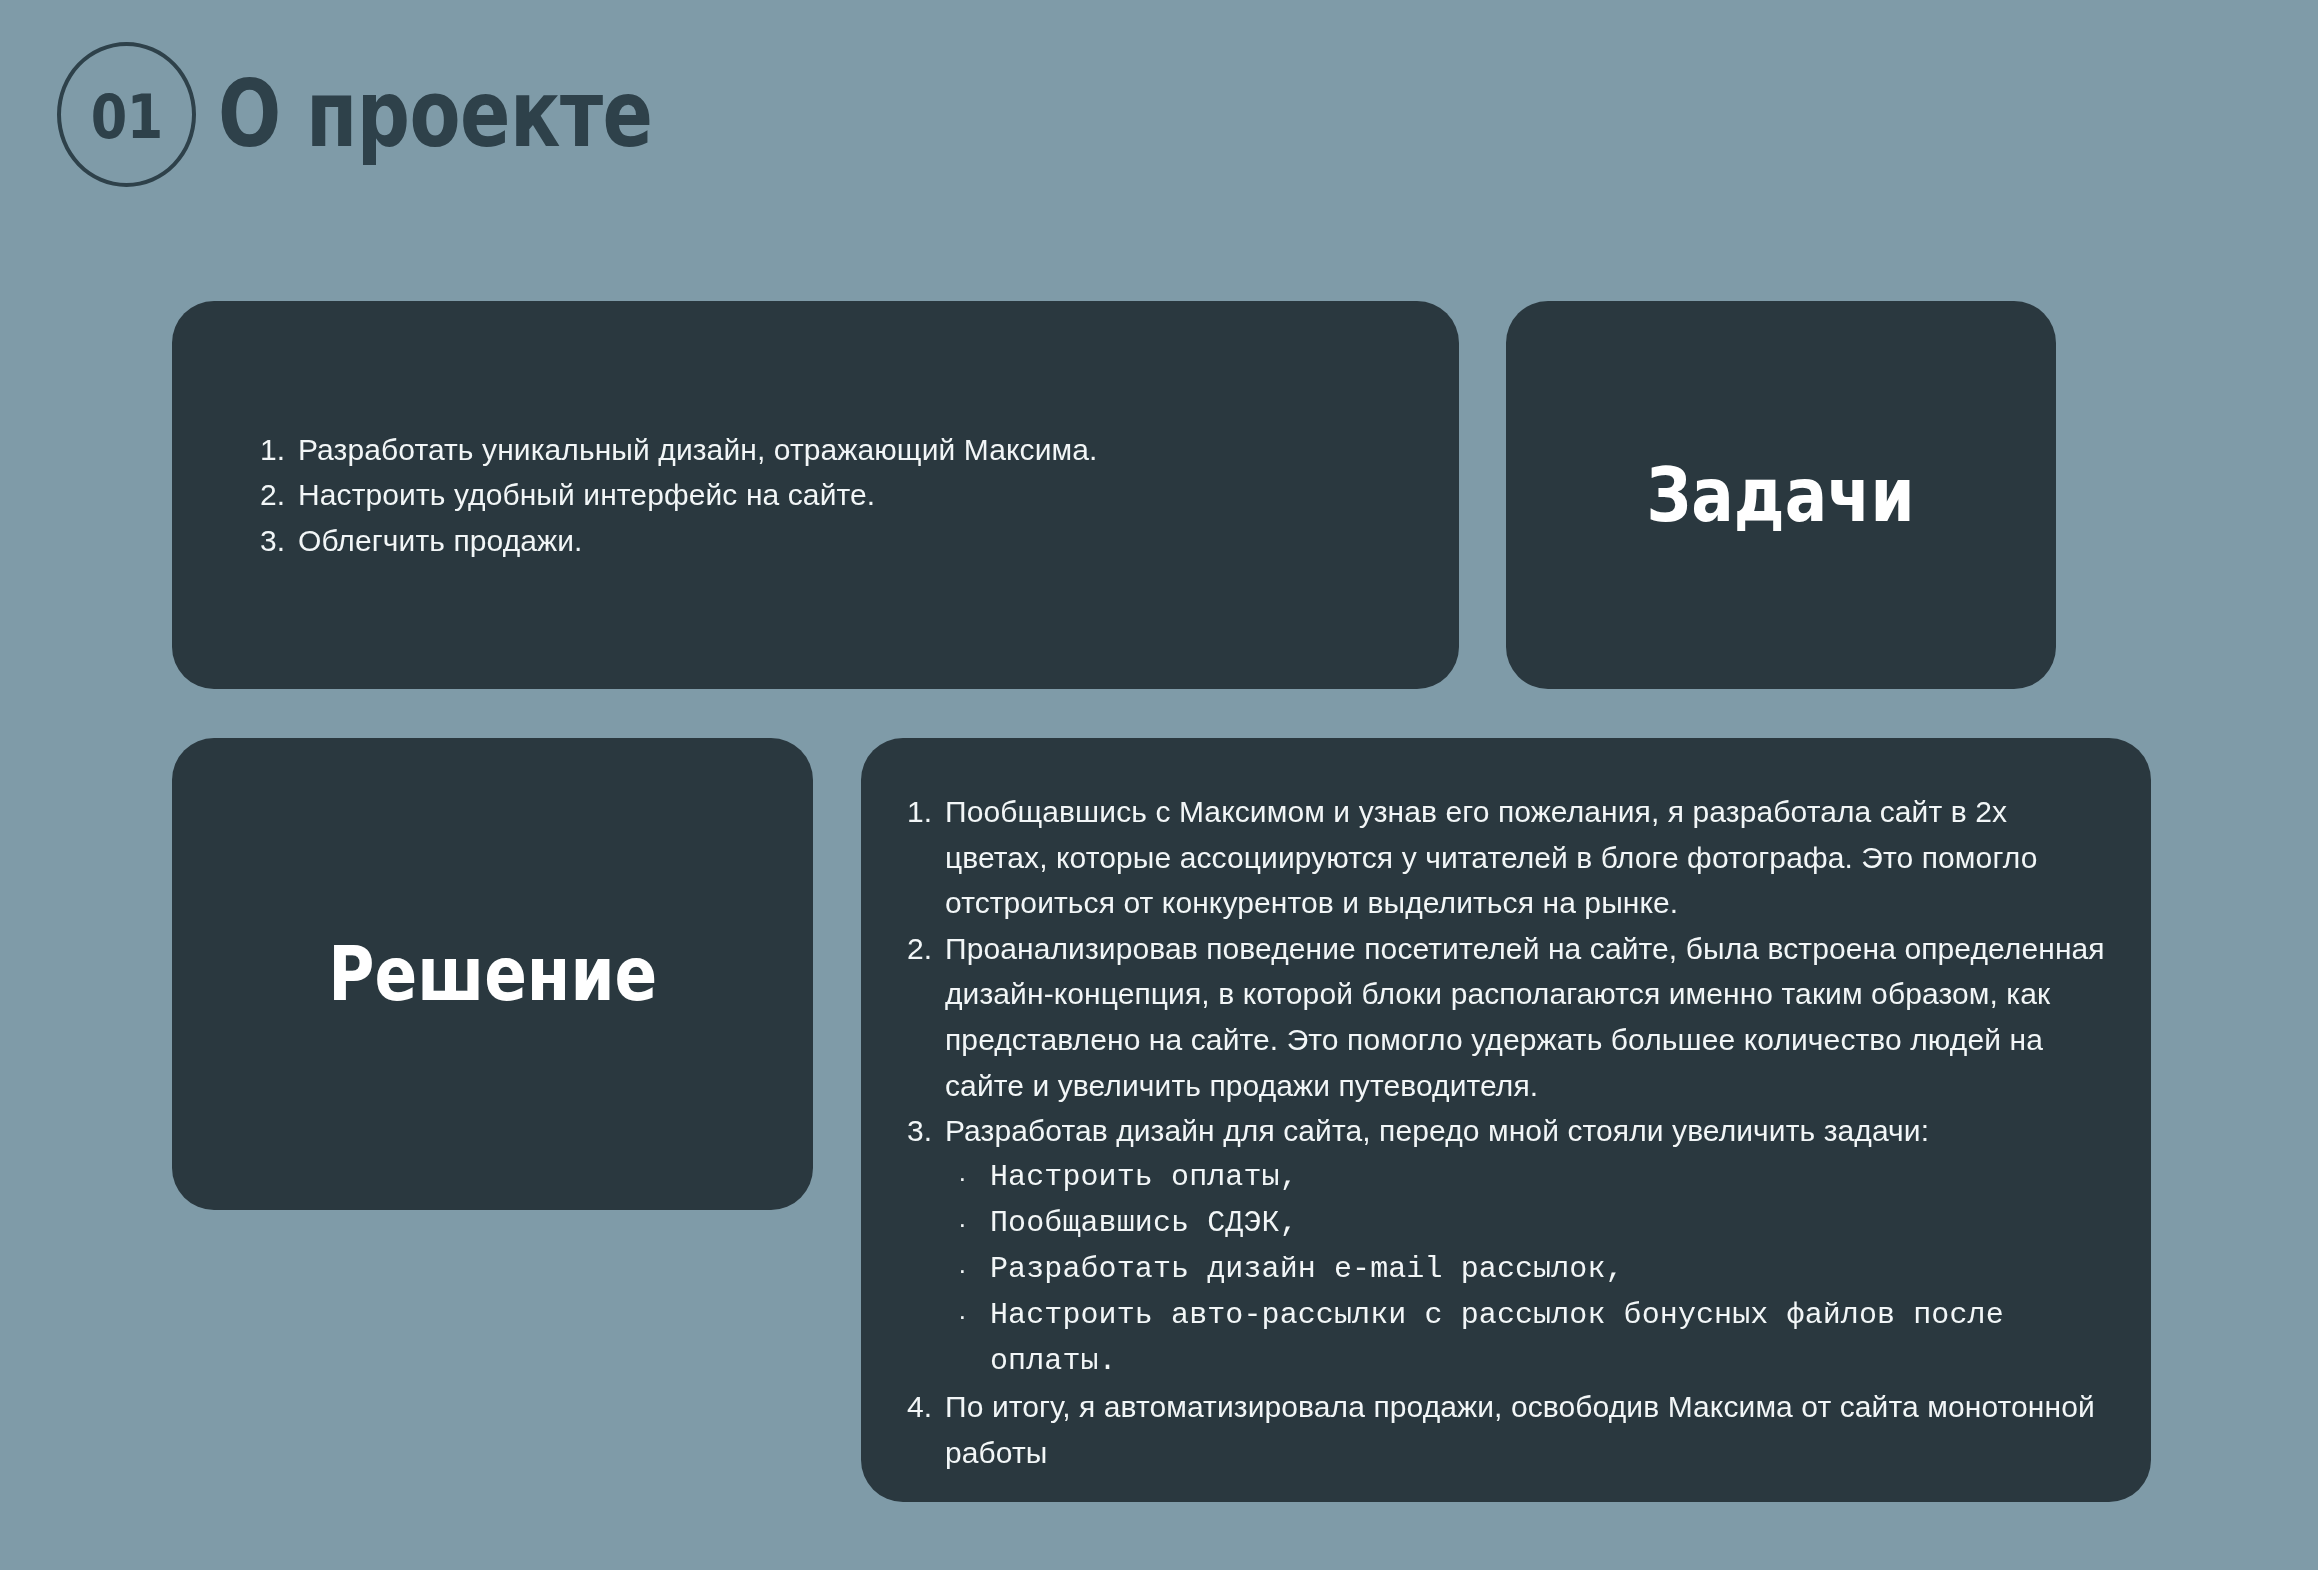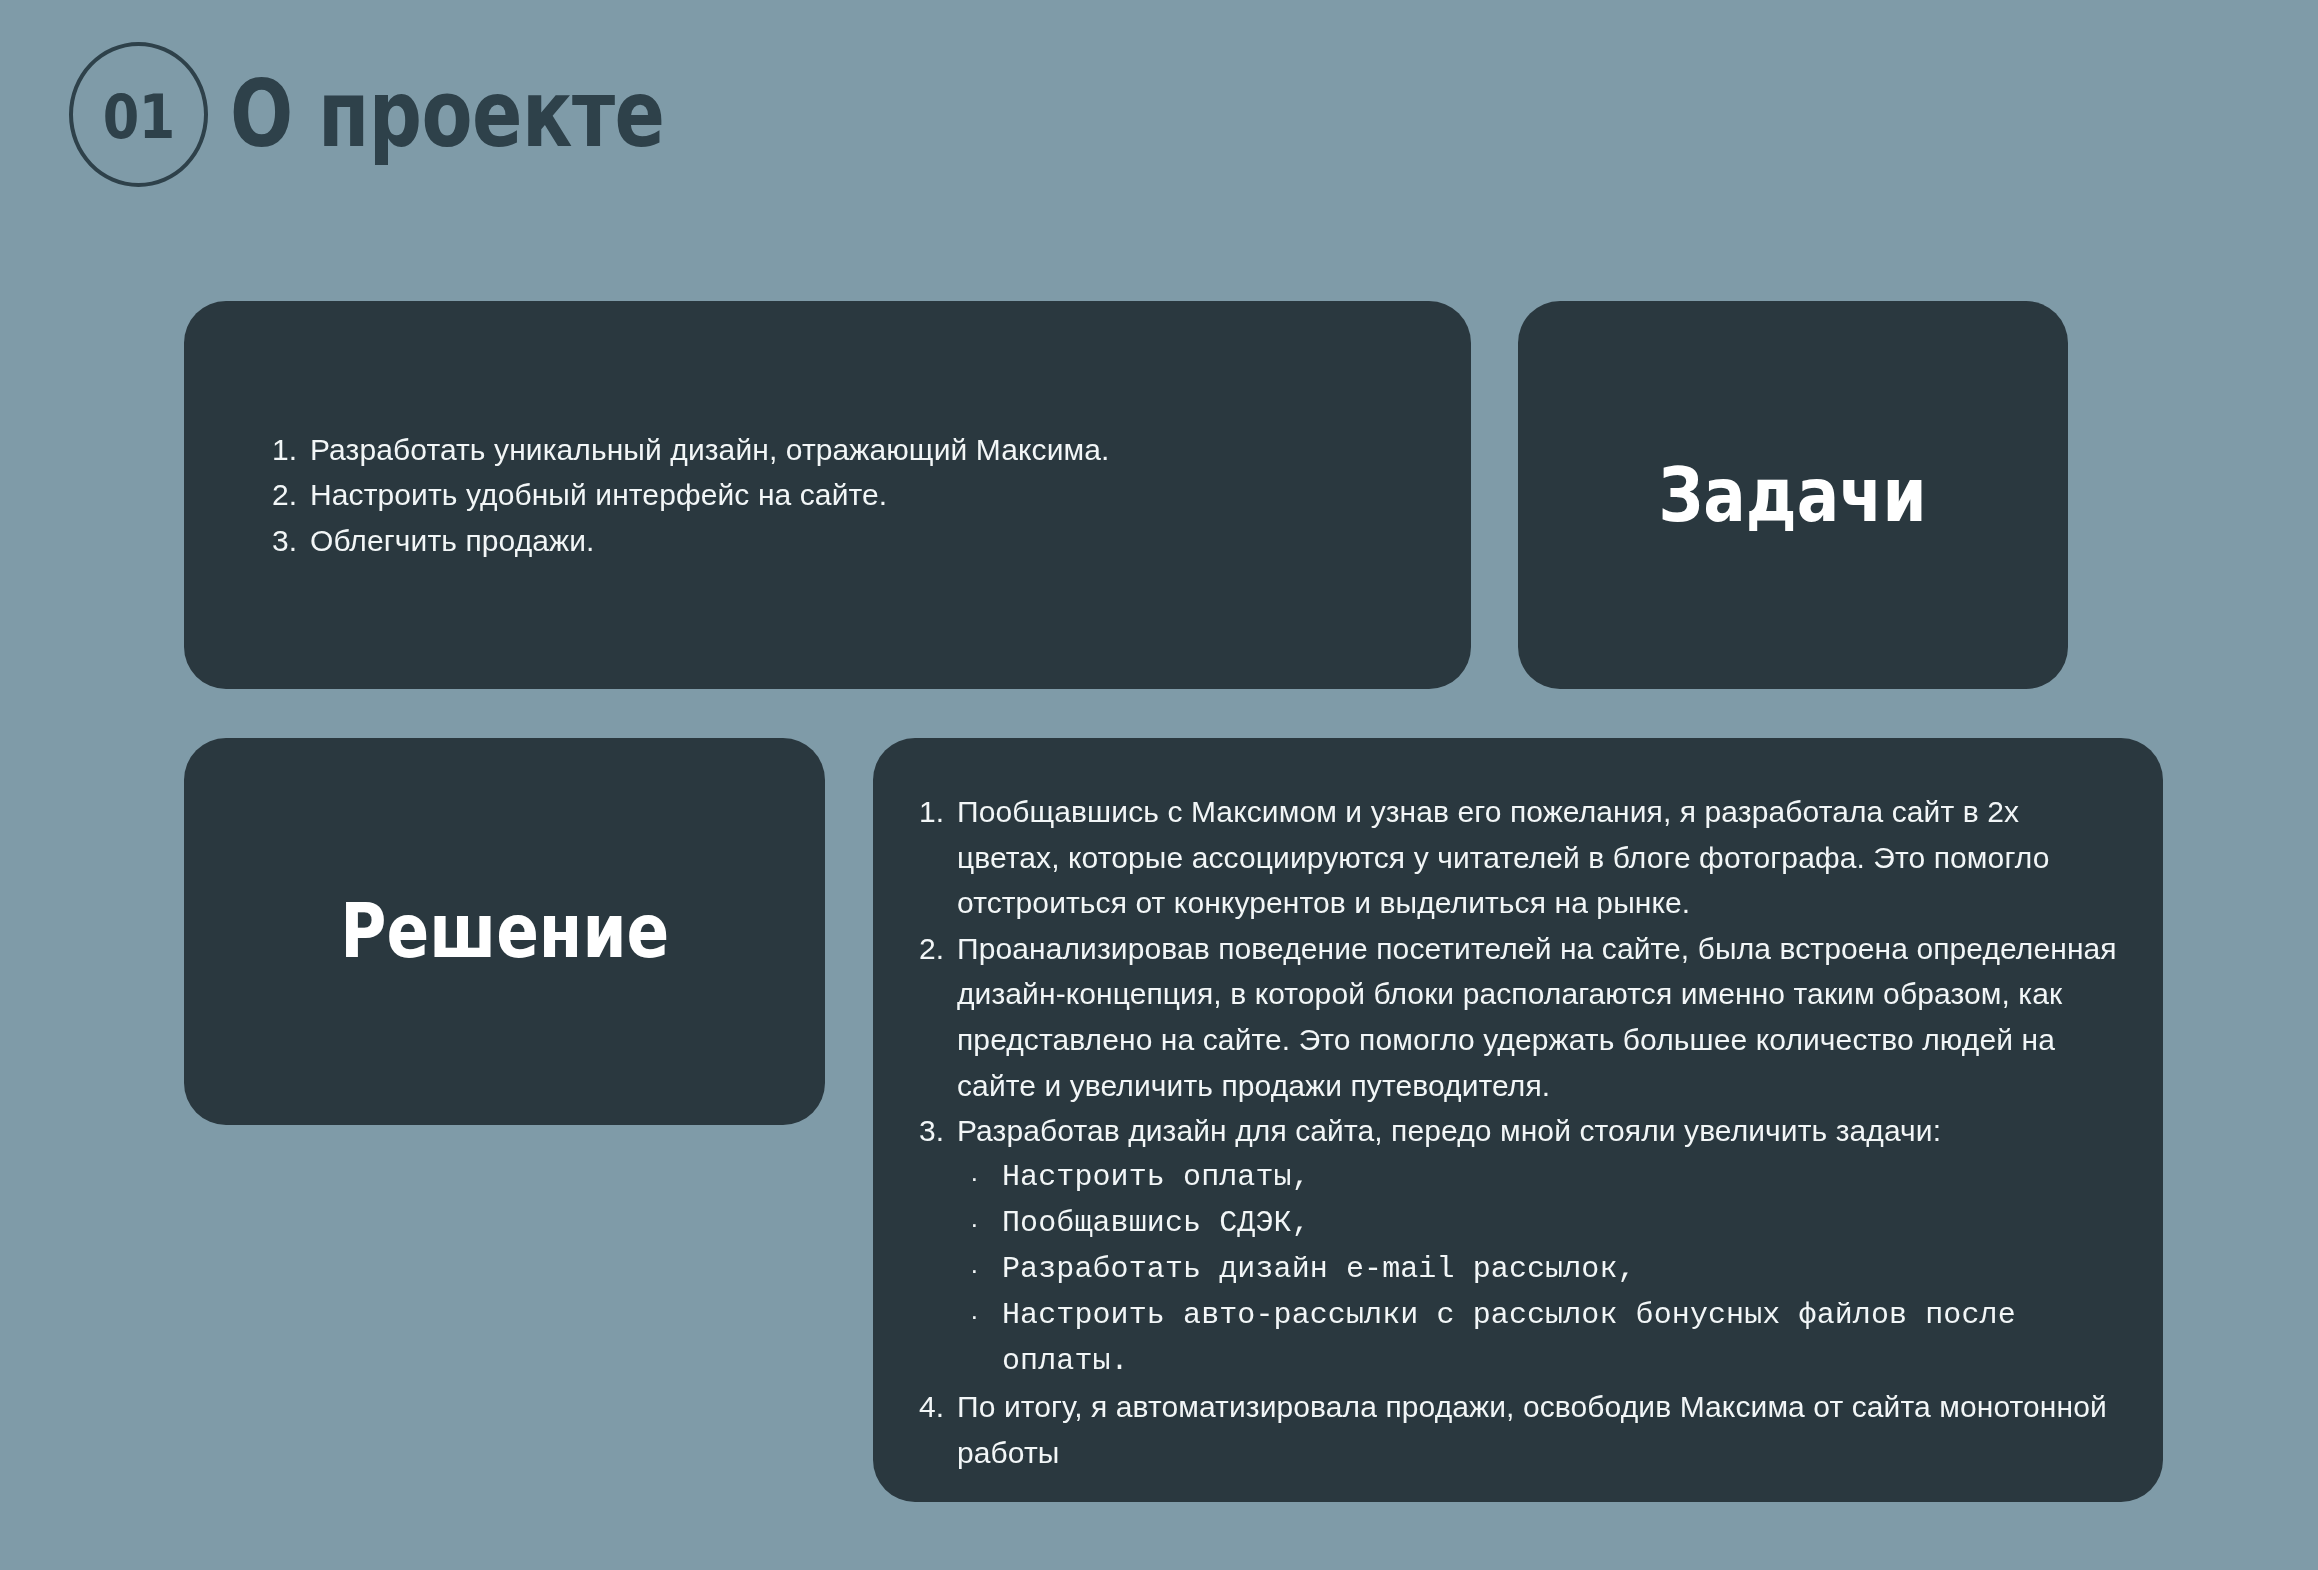--- a/index.html
+++ b/index.html
@@ -13,21 +13,20 @@
     background: #7F9BA8;
     font-family: "Liberation Sans", sans-serif;
     overflow: hidden;
     position: relative;
   }
 
   .slide {
     position: absolute;
     inset: 0;
     background: #7F9BA8;
-    margin-left: 12px;
   }
 
   
   .header {
     position: absolute;
     left: 57px;
     top: 42px;
     display: flex;
     align-items: center;
     height: 145px;
@@ -95,21 +94,21 @@
     width: 550px;
     height: 388px;
     display: flex;
     align-items: center;
     justify-content: center;
   }
   .card-solution-title {
     left: 172px;
     top: 738px;
     width: 641px;
-    height: 387px;
+    height: 472px;
     display: flex;
     align-items: center;
     justify-content: center;
   }
   .card-solution-body {
     left: 861px;
     top: 738px;
     width: 1290px;
     height: 764px;
     padding: 51px 35px 43px 46px;

